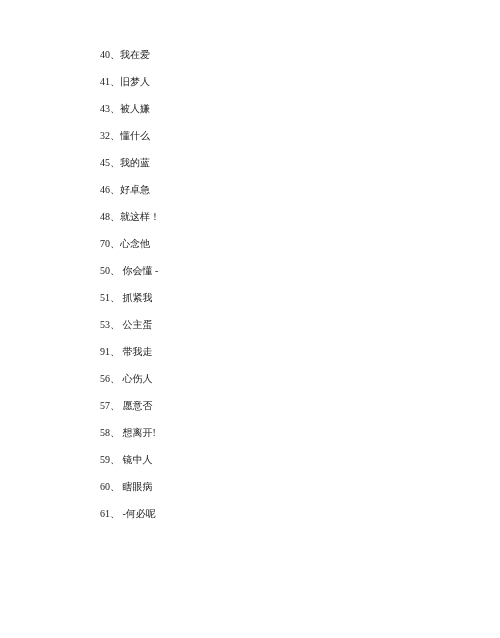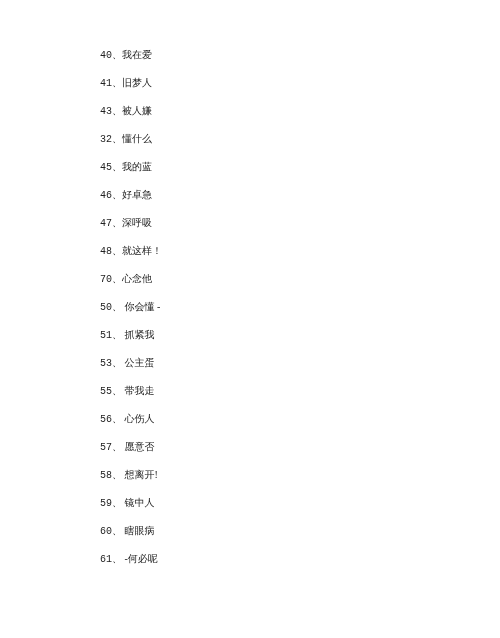--- a/index.html
+++ b/index.html
@@ -20,45 +20,43 @@
     }
     .list-item {
       font-size: 10px;
       color: #222222;
       line-height: 1;
       margin-bottom: 17px;
       white-space: nowrap;
     }
     .number {
       display: inline;
-      font-family: Liberation Mono, monospace;
     }
     .separator {
       display: inline;
     }
     .text {
       display: inline;
     }
   </style>
 </head>
 <body>
 
 <div class="list">
     <div class="list-item"><span class="number">40</span><span class="separator">、</span><span class="text">我在爱</span></div>
     <div class="list-item"><span class="number">41</span><span class="separator">、</span><span class="text">旧梦人</span></div>
     <div class="list-item"><span class="number">43</span><span class="separator">、</span><span class="text">被人嫌</span></div>
     <div class="list-item"><span class="number">32</span><span class="separator">、</span><span class="text">懂什么</span></div>
     <div class="list-item"><span class="number">45</span><span class="separator">、</span><span class="text">我的蓝</span></div>
     <div class="list-item"><span class="number">46</span><span class="separator">、</span><span class="text">好卓急</span></div>
-    <div class="list-item"><span class="number">47</span><span class="separator">、</span><span class="text">深呼吸</span></div>
     <div class="list-item"><span class="number">48</span><span class="separator">、</span><span class="text">就这样！</span></div>
     <div class="list-item"><span class="number">70</span><span class="separator">、</span><span class="text">心念他</span></div>
     <div class="list-item"><span class="number">50</span><span class="separator">、</span><span class="text"> 你会懂 -</span></div>
     <div class="list-item"><span class="number">51</span><span class="separator">、</span><span class="text"> 抓紧我</span></div>
     <div class="list-item"><span class="number">53</span><span class="separator">、</span><span class="text"> 公主蛋</span></div>
-    <div class="list-item"><span class="number">55</span><span class="separator">、</span><span class="text"> 带我走</span></div>
+    <div class="list-item"><span class="number">91</span><span class="separator">、</span><span class="text"> 带我走</span></div>
     <div class="list-item"><span class="number">56</span><span class="separator">、</span><span class="text"> 心伤人</span></div>
     <div class="list-item"><span class="number">57</span><span class="separator">、</span><span class="text"> 愿意否</span></div>
     <div class="list-item"><span class="number">58</span><span class="separator">、</span><span class="text"> 想离开!</span></div>
     <div class="list-item"><span class="number">59</span><span class="separator">、</span><span class="text"> 镜中人</span></div>
     <div class="list-item"><span class="number">60</span><span class="separator">、</span><span class="text"> 瞎眼病</span></div>
     <div class="list-item"><span class="number">61</span><span class="separator">、</span><span class="text"> -何必呢</span></div>
   </div>
 
 </body></html>

